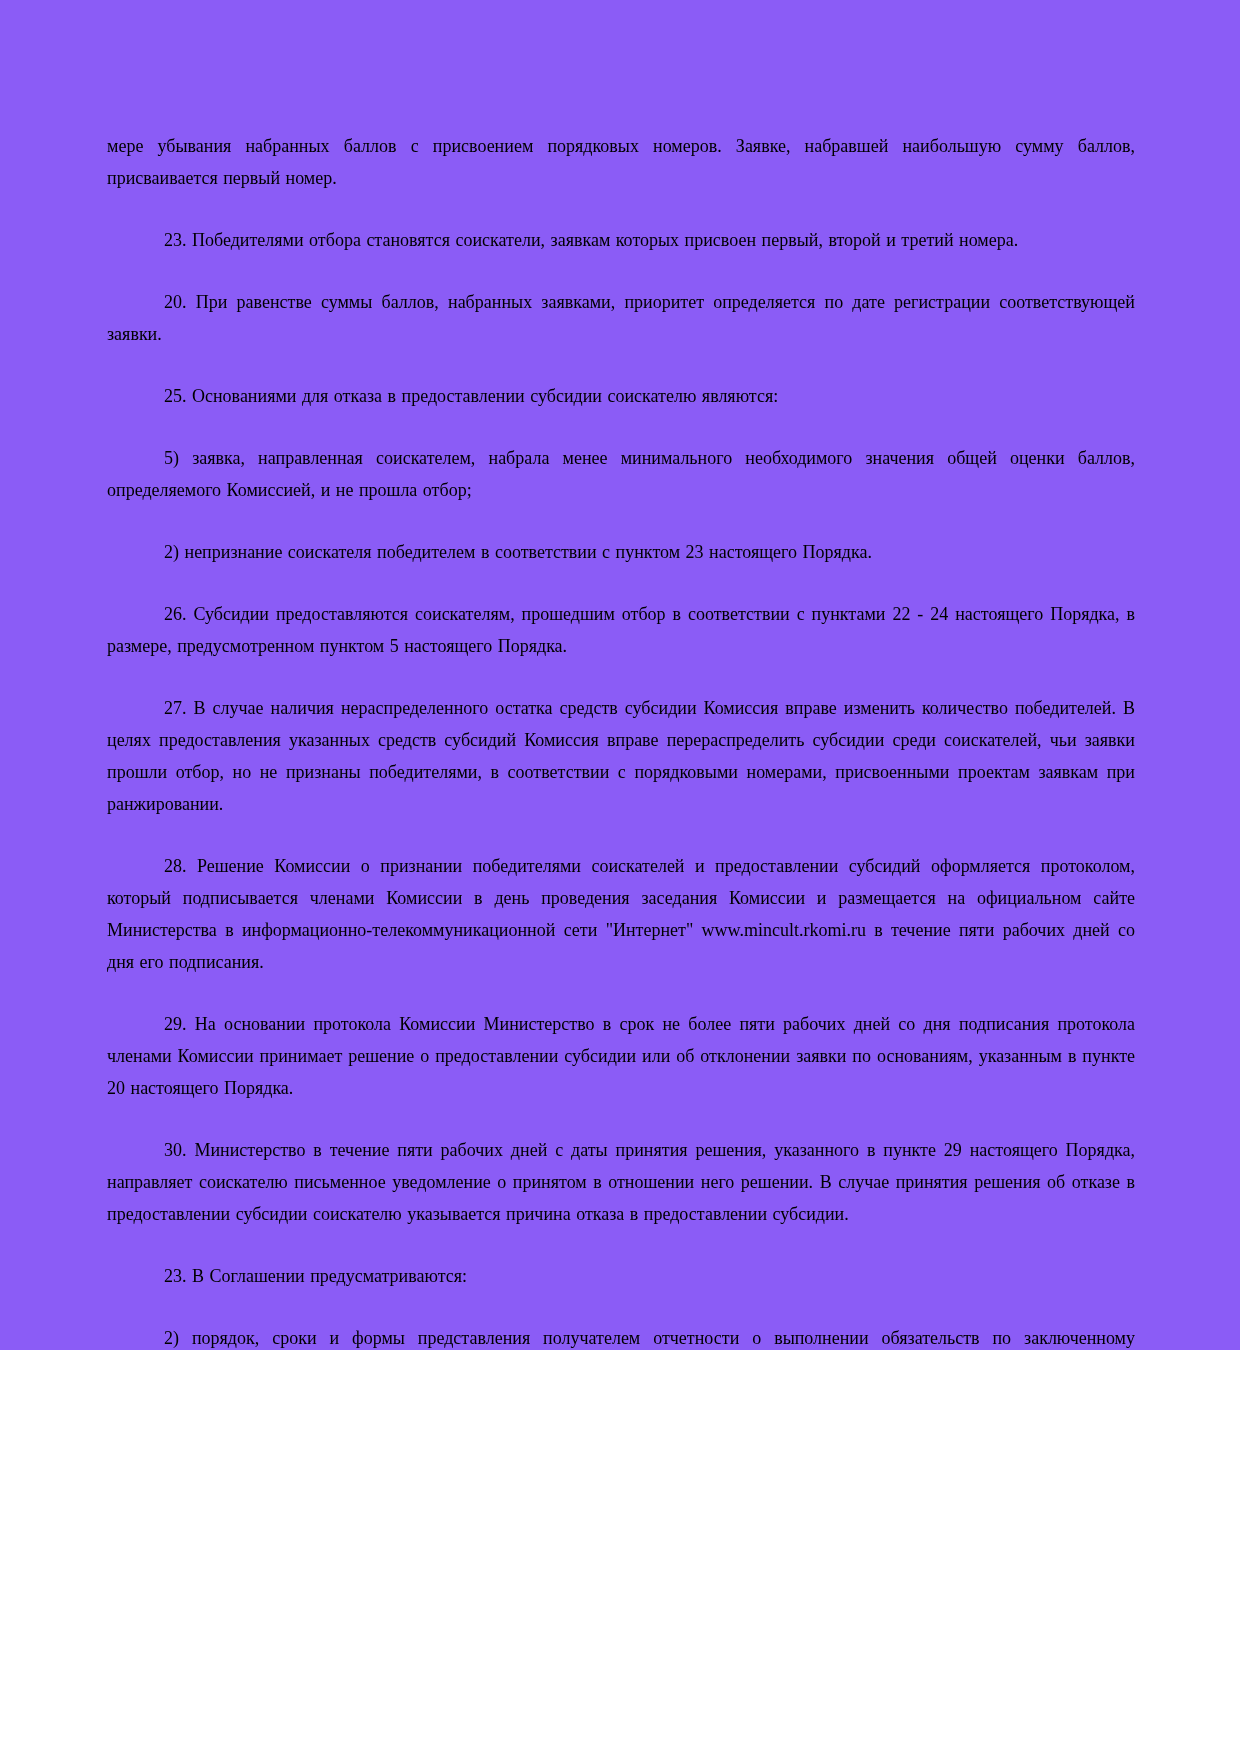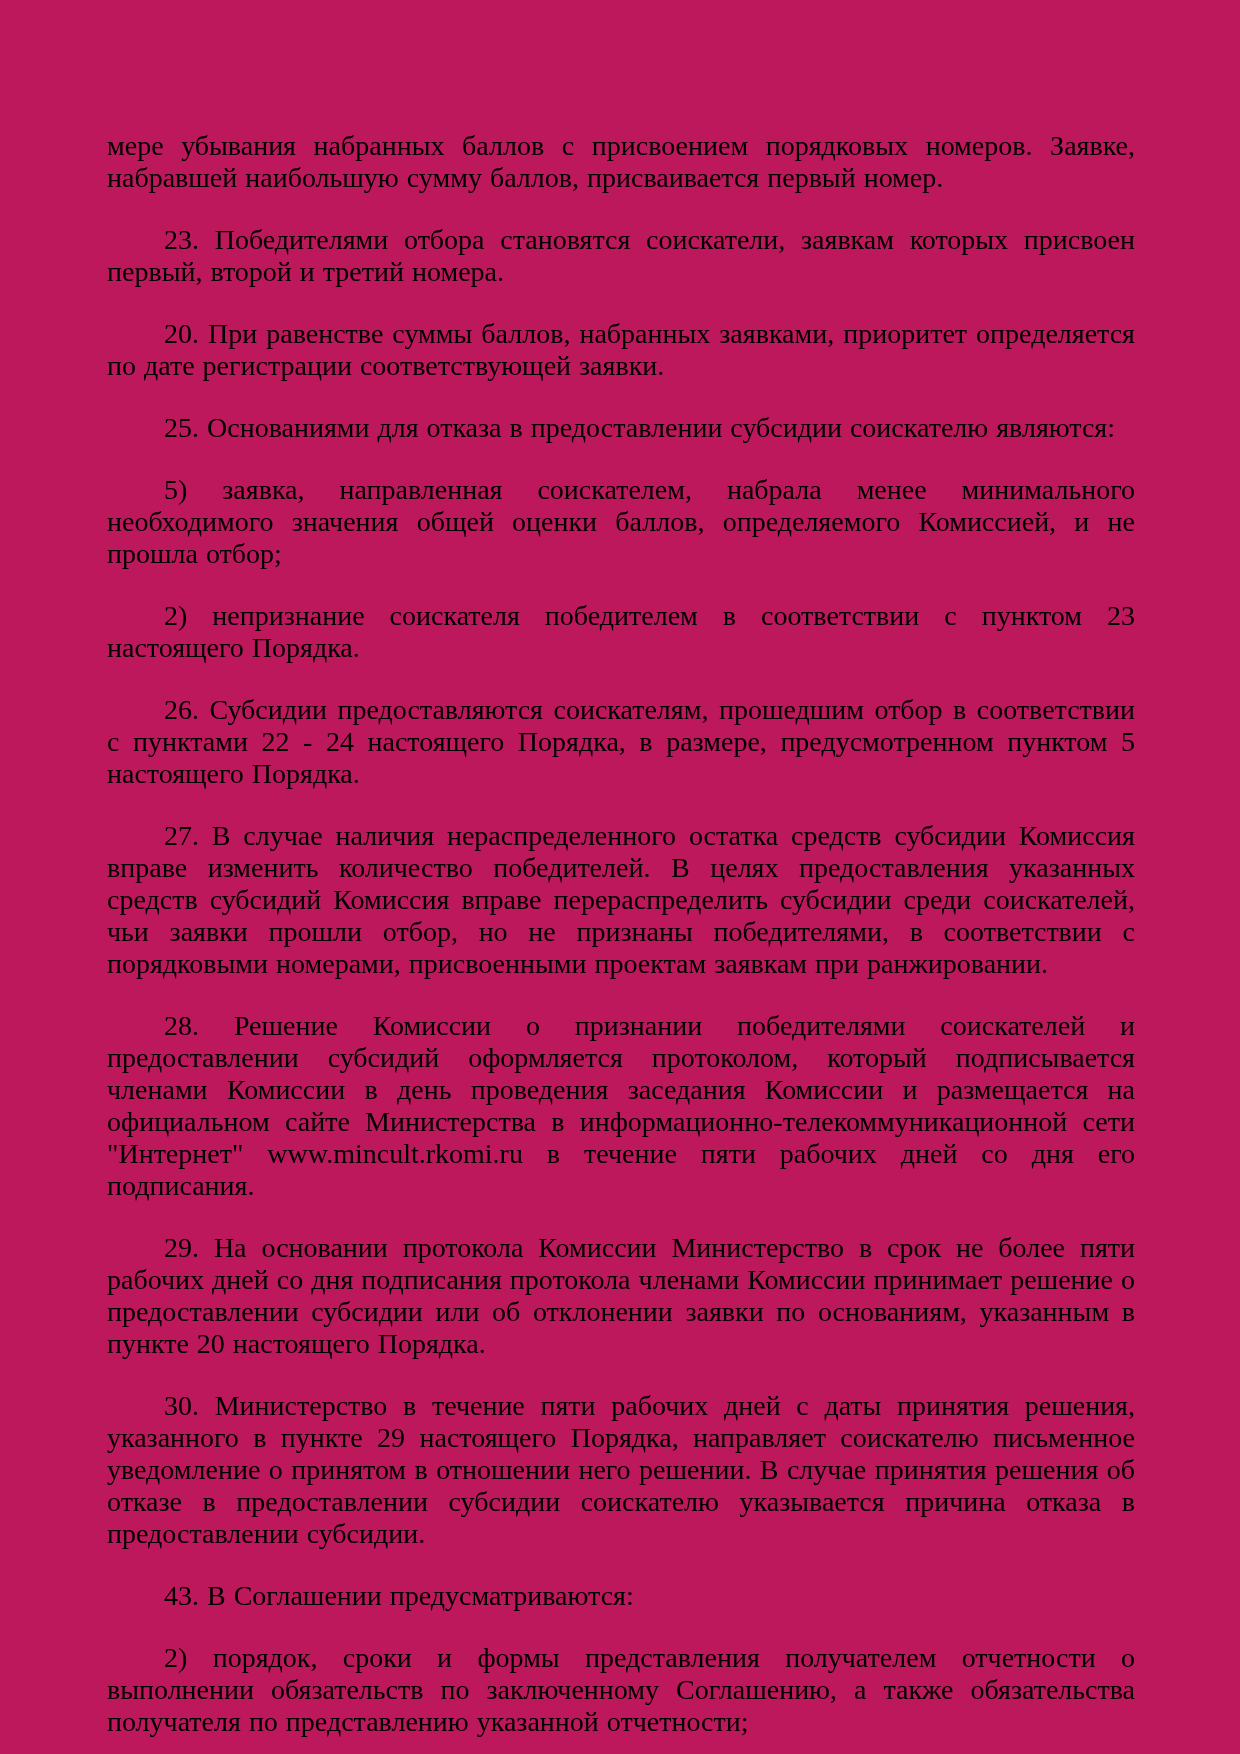--- a/index.html
+++ b/index.html
@@ -3,26 +3,26 @@
   <meta charset="utf-8">
   <style>
     html, body {
       margin: 0;
       padding: 0;
       background: #ffffff;
     }
     .page {
       position: relative;
       width: 1240px;
-      height: 1754px;
-      background: #be185d;
+      height: 1350px;
+      background: #8b5cf6;
       box-sizing: border-box;
       padding: 130px 105px 0 107px;
       font-family: "Liberation Serif", "DejaVu Serif", serif;
-      font-size: 28px;
+      font-size: 18px;
       line-height: 32px;
       color: #000000;
       overflow: hidden;
     }
     .page p {
       margin: 0;
       text-align: justify;
       text-align-last: left;
       text-indent: 57px;
       word-spacing: 1px;
@@ -42,15 +42,15 @@
   <p>23. Победителями отбора становятся соискатели, заявкам которых присвоен первый, второй и третий номера.</p>
   <p>20. При равенстве суммы баллов, набранных заявками, приоритет определяется по дате регистрации соответствующей заявки.</p>
   <p>25. Основаниями для отказа в предоставлении субсидии соискателю являются:</p>
   <p>5) заявка, направленная соискателем, набрала менее минимального необходимого значения общей оценки баллов, определяемого Комиссией, и не прошла отбор;</p>
   <p>2) непризнание соискателя победителем в соответствии с пунктом 23 настоящего Порядка.</p>
   <p>26. Субсидии предоставляются соискателям, прошедшим отбор в соответствии с пунктами 22 - 24 настоящего Порядка, в размере, предусмотренном пунктом 5 настоящего Порядка.</p>
   <p>27. В случае наличия нераспределенного остатка средств субсидии Комиссия вправе изменить количество победителей. В целях предоставления указанных средств субсидий Комиссия вправе перераспределить субсидии среди соискателей, чьи заявки прошли отбор, но не признаны победителями, в соответствии с порядковыми номерами, присвоенными проектам заявкам при ранжировании.</p>
   <p>28. Решение Комиссии о признании победителями соискателей и предоставлении субсидий оформляется протоколом, который подписывается членами Комиссии в день проведения заседания Комиссии и размещается на официальном сайте Министерства в информационно-телекоммуникационной сети "Интернет" www.mincult.rkomi.ru в течение пяти рабочих дней со дня его подписания.</p>
   <p>29. На основании протокола Комиссии Министерство в срок не более пяти рабочих дней со дня подписания протокола членами Комиссии принимает решение о предоставлении субсидии или об отклонении заявки по основаниям, указанным в пункте 20 настоящего Порядка.</p>
   <p>30. Министерство в течение пяти рабочих дней с даты принятия решения, указанного в пункте 29 настоящего Порядка, направляет соискателю письменное уведомление о принятом в отношении него решении. В случае принятия решения об отказе в предоставлении субсидии соискателю указывается причина отказа в предоставлении субсидии.</p>
-  <p>43. В Соглашении предусматриваются:</p>
+  <p>23. В Соглашении предусматриваются:</p>
   <p>2) порядок, сроки и формы представления получателем отчетности о выполнении обязательств по заключенному Соглашению, а также обязательства получателя по представлению указанной отчетности;</p>
 </div>
 
 </body></html>

